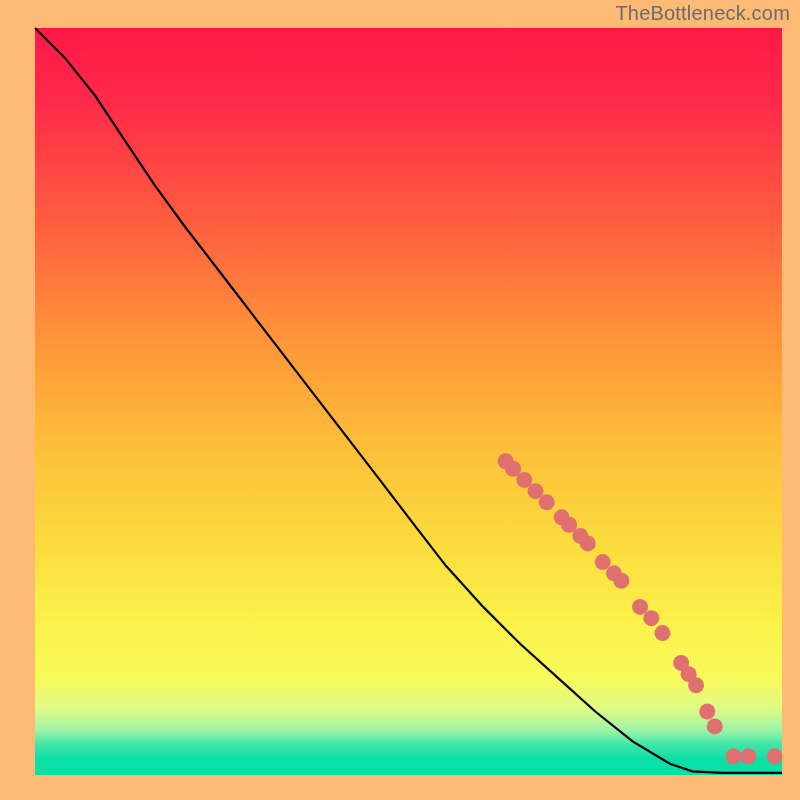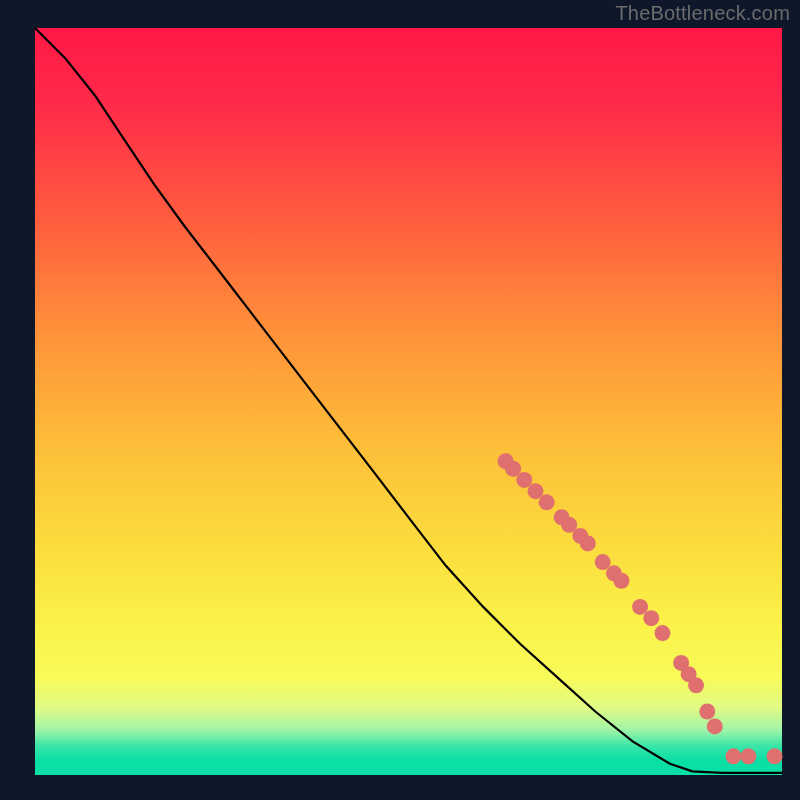--- a/index.html
+++ b/index.html
@@ -1,21 +1,21 @@
 <!DOCTYPE html>
 <html><head>
 <meta charset="utf-8">
 <style>
   * { margin: 0; padding: 0; box-sizing: border-box; }
   html, body { width: 800px; height: 800px; background: #000; font-family: Arial, sans-serif; }
   .frame {
     position: relative;
     width: 800px;
     height: 800px;
-    background: #0f172a;
+    background: #fdba74;
   }
   .attribution {
     position: absolute;
     top: 2px;
     right: 10px;
     color: #6b6b6b;
     font-size: 20px;
     font-weight: 500;
     letter-spacing: 0.2px;
   }

